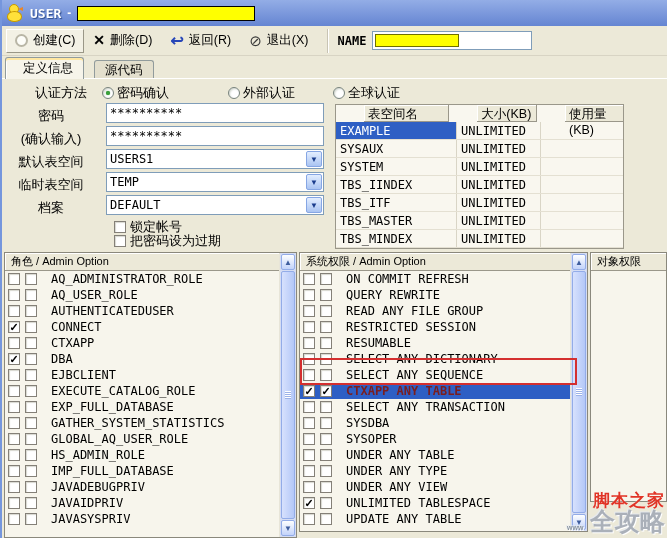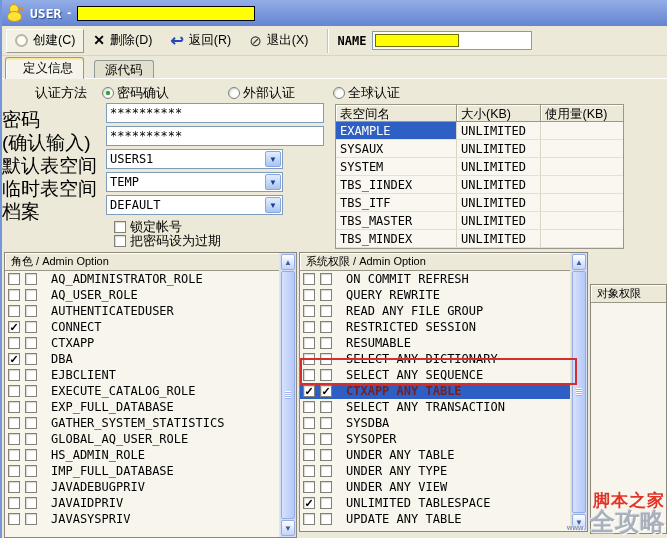--- a/index.html
+++ b/index.html
@@ -44,47 +44,47 @@
   .tab.inactive { left:92px; height:19px; background:#e3dfcd; }
   #tab-underline { position:absolute; left:0; top:78px; width:100%; height:2px; background:#f6f4ea; border-top:1px solid #fff; }
 
   
   #upper { position:absolute; left:0; top:79px; width:100%; height:173px; background:#ece9d8; }
   .auth-row { position:absolute; left:0; top:5px; width:100%; height:16px; }
   #auth-label { position:absolute; left:33px; top:0; font-size:13px; }
   .radio-opt { position:absolute; top:0; display:flex; align-items:center; gap:3px; font-size:13px; }
   .radio { width:12px; height:12px; border:1px solid #77827b; border-radius:50%; background:#fff; position:relative; box-shadow:inset 1px 1px 2px #cfd4cc; }
   .radio.sel::after { content:""; position:absolute; left:3px; top:3px; width:4px; height:4px; border-radius:50%; background:#3aa13a; box-shadow:0 0 1px #1d7a1d; }
-  .frm-label { position:absolute; width:98px; text-align:left; font-size:19px; }
+  .frm-label { position:absolute; width:98px; text-align:center; font-size:13px; }
   .frm-input { position:absolute; left:104px; width:218px; height:20px; background:#fff; border:1px solid #7f9db9;
     font-family:"DejaVu Sans Mono", monospace; font-size:12px; padding:2px 3px; line-height:14px; }
-  .combo { position:absolute; left:104px; width:177px; height:20px; background:#fff; border:1px solid #7f9db9; }
+  .combo { position:absolute; left:104px; width:218px; height:20px; background:#fff; border:1px solid #7f9db9; }
   .combo .val { position:absolute; left:3px; top:2px; font-family:"DejaVu Sans Mono", monospace; font-size:12px; }
   .combo .arrow { position:absolute; right:1px; top:1px; bottom:1px; width:16px; border-radius:2px;
     background:linear-gradient(#e3eeff,#aac4f2); border:1px solid #86a6e4; color:#1a3c8c; font-size:8px;
     display:flex; align-items:center; justify-content:center; }
   .chkrow { position:absolute; left:112px; display:flex; align-items:center; gap:4px; font-size:13px; }
   .cb { width:12px; height:12px; background:#fff; border:1px solid #848078; box-shadow:inset 1px 1px 1px #d8d8d0;
     font-size:11px; line-height:11px; text-align:center; color:#000; font-weight:bold; flex:0 0 auto; }
 
   
   #ts-table { position:absolute; left:333px; top:25px; width:289px; background:#f9f7ef; border:1px solid #9a978a; }
   .ts-head { display:flex; height:17px; }
   .ts-head .hc { background:#ece9d8; border-right:1px solid #9a978a; border-bottom:1px solid #9a978a;
-    box-shadow:inset 1px 1px 0 #fff; font-size:12.5px; padding:1px 0 13px 4px; }
+    box-shadow:inset 1px 1px 0 #fff; font-size:12.5px; padding:1px 0 13px 4px;margin-left:28px; }
   .ts-row { display:flex; height:18px; border-bottom:1px solid #e4e0d2; }
   .ts-row .c { border-right:1px solid #d9d5c6; font-family:"DejaVu Sans Mono", monospace; font-size:12px; padding:2px 0 0 4px; overflow:hidden; white-space:nowrap; }
   .c0 { width:121px; } .c1 { width:84px; } .c2 { width:82px; border-right:none !important; }
   .ts-row.sel .c0 { background:#2e5fc4; color:#fff; }
 
   
   .panel { position:absolute; top:252px; background:#f7f5ec; border:1px solid #8a887c; }
   #panel-roles { left:2px; width:293px; height:286px; }
   #panel-sys { left:297px; width:289px; height:280px; }
-  #panel-obj { left:588px; width:77px; height:250px;margin-top:32px; }
+  #panel-obj { left:588px; width:77px; height:250px; }
   .panel-hd { height:18px; background:#ece9d8; border-bottom:1px solid #9a978a; box-shadow:inset 1px 1px 0 #fff;
     font-size:11px; padding:1px 0 0 6px; white-space:nowrap; overflow:hidden; }
   .plist { position:absolute; left:0; top:18px; right:0; bottom:0; overflow:hidden; }
   .prow { position:relative; height:16px; display:flex; align-items:center; padding-left:3px; gap:5px; }
   .prow .lbl { font-family:"DejaVu Sans Mono", monospace; font-size:12px; white-space:nowrap; margin-left:9px; }
   .prow.sel { background:#2e5fc4; }
   .prow.sel .lbl { color:#7a1e1e; font-weight:bold; }
   .redbox { position:absolute; left:0; top:105px; width:277px; height:27px; border:2px solid #d42f2f; z-index:6; pointer-events:none; }
 
   

